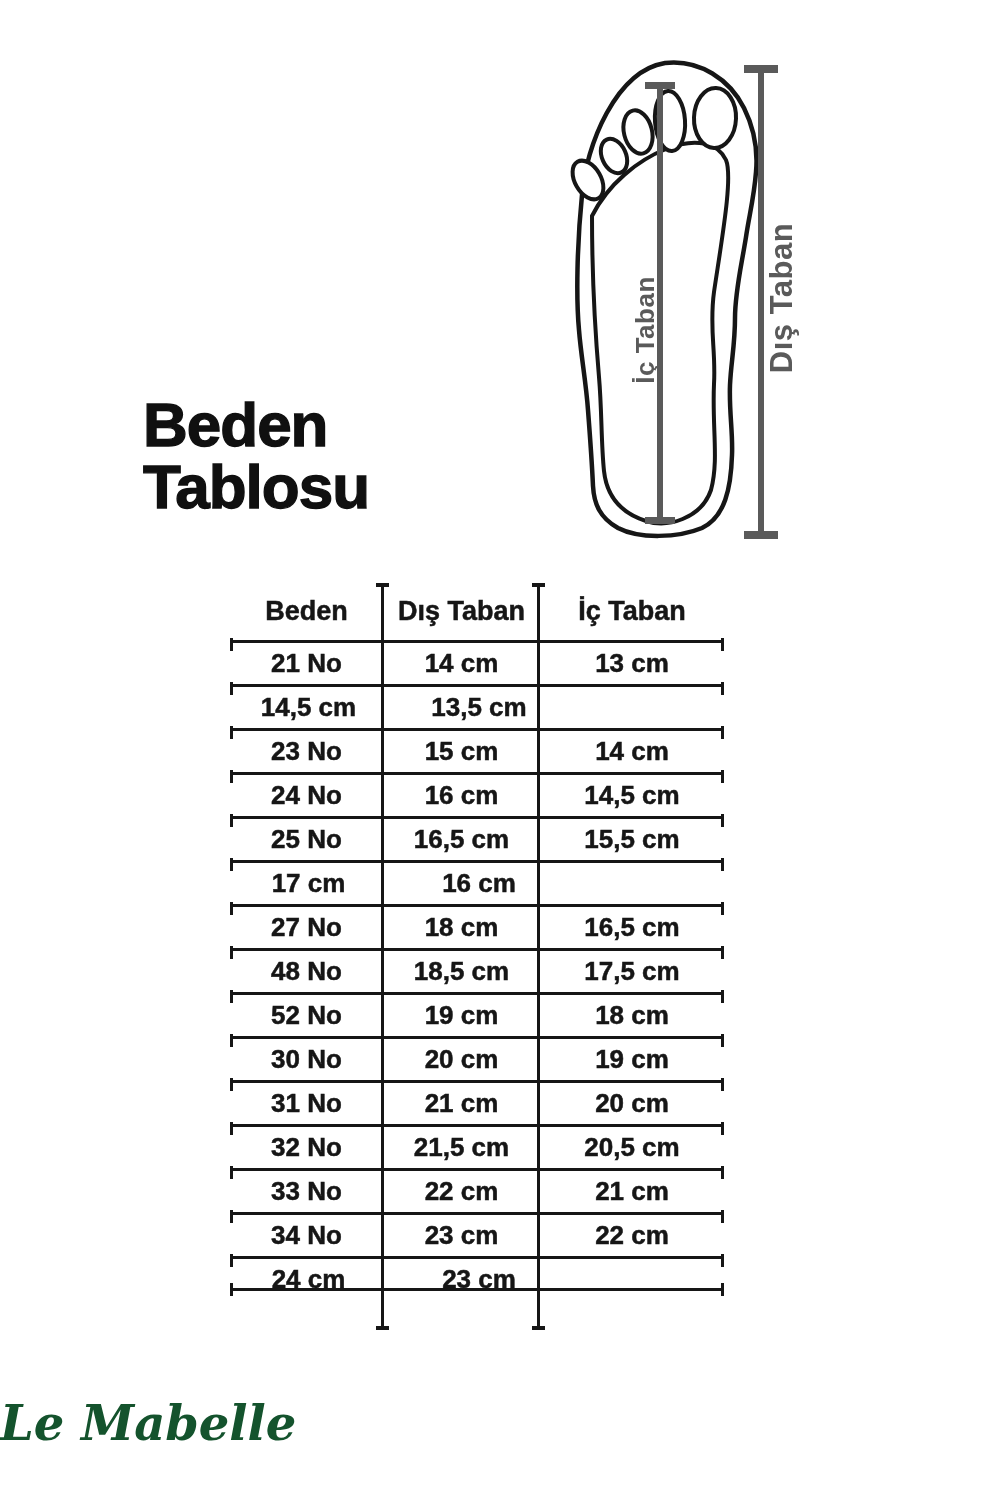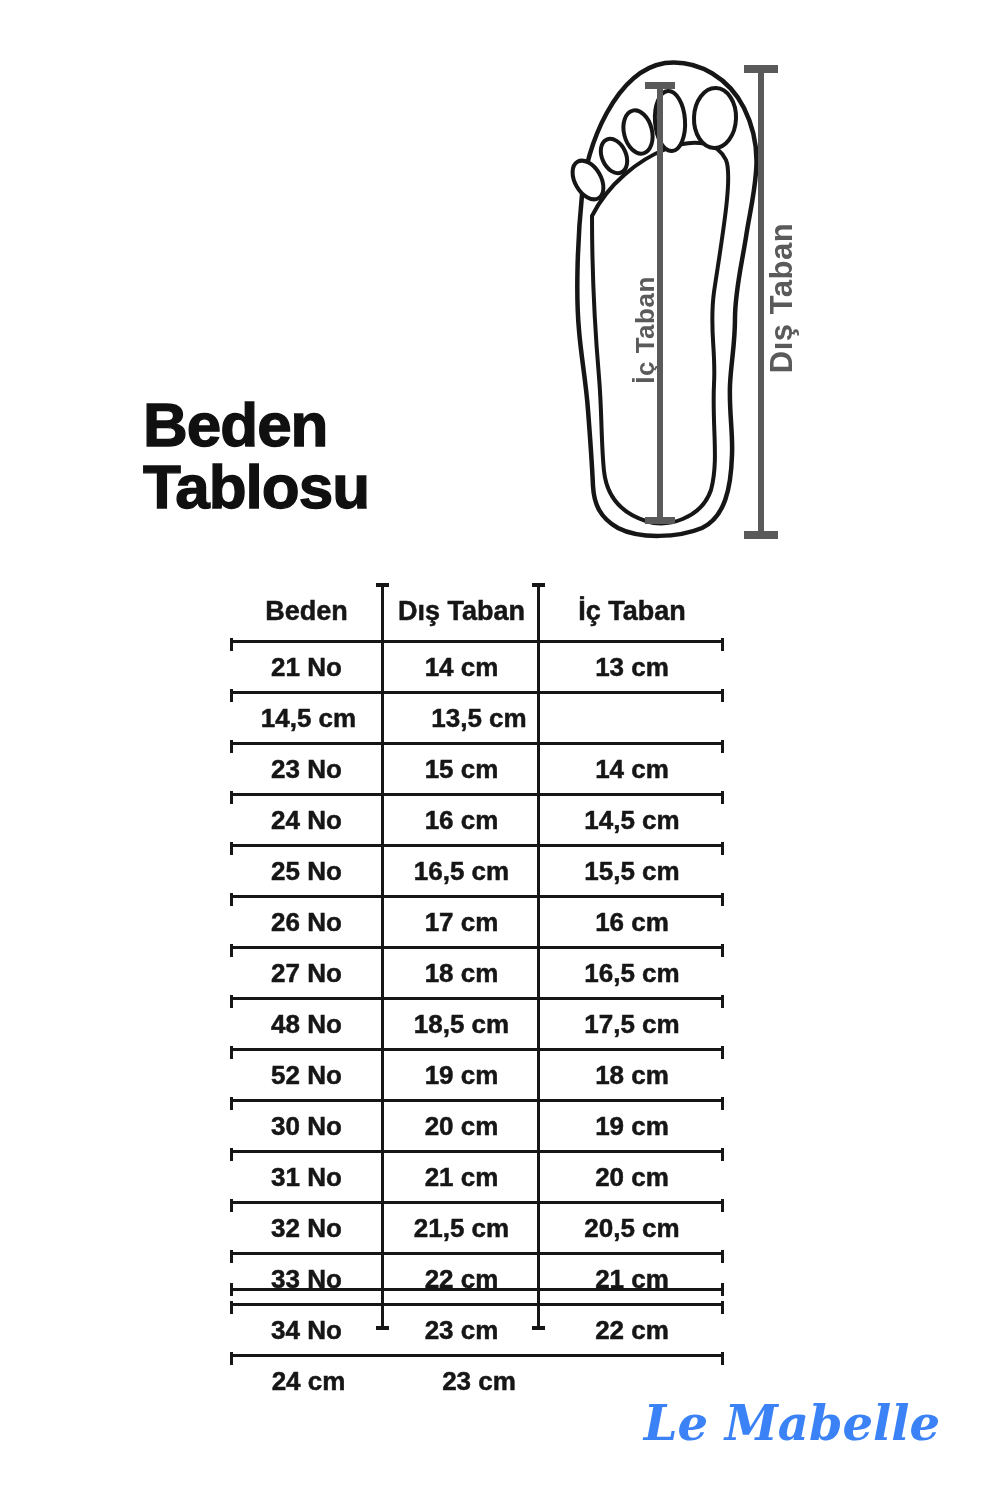--- a/index.html
+++ b/index.html
@@ -21,41 +21,41 @@
   .foot-diagram text{
     font-family:"Liberation Sans", sans-serif;
     font-weight:700;fill:#5a5a5a;letter-spacing:0.5px;
   }
   
   .size-table{position:absolute;left:230px;top:583px;width:494px;height:747px;}
   .thead{display:flex;height:57px;font-size:27px;font-weight:700;-webkit-text-stroke:0.5px #161616;}
   .tcell{display:flex;align-items:center;justify-content:center;box-sizing:border-box;}
   .c0{width:153px;}.c1{width:157px;}.c2{width:184px;}
   .trow{
-    display:flex;height:51px;position:relative;
+    display:flex;height:44px;position:relative;
     border-top:3px solid #161616;box-sizing:border-box;
     font-size:26px;font-weight:700;-webkit-text-stroke:0.5px #161616;
   }
   .trow::before,.trow::after,.bline::before,.bline::after{
     content:'';position:absolute;width:3px;height:13px;background:#161616;top:-5px;
   }
   .trow::before,.bline::before{left:0;}
   .trow::after,.bline::after{right:0;}
   .bline{position:absolute;left:0;top:705px;width:100%;height:3px;background:#161616;}
   .vline{position:absolute;top:0;width:3px;height:747px;background:#161616;}
   .v1{left:150.5px;}
   .v2{left:306.5px;}
   .vline::before,.vline::after{content:'';position:absolute;left:-5px;width:13px;height:4px;background:#161616;}
   .vline::before{top:0;}
   .vline::after{bottom:0;}
   
   .brand{
-    position:absolute;left:0;top:1395px;width:940px;text-align:right;
+    position:absolute;left:0;top:1395px;width:940px;text-align:left;
     font-family:"DejaVu Serif", serif;font-style:italic;font-weight:700;
-    font-size:48px;color:#3b82f6;letter-spacing:0px;
+    font-size:48px;color:#14532d;letter-spacing:0px;
   }
 </style>
 </head>
 <body>
 
 <div class="title">
   <span>Beden</span>
   <span>Tablosu</span>
 </div>
 
@@ -117,21 +117,20 @@
         <div class="tcell c0">24 No</div>
         <div class="tcell c1">16 cm</div>
         <div class="tcell c2">14,5 cm</div>
       </div>
       <div class="trow">
         <div class="tcell c0">25 No</div>
         <div class="tcell c1">16,5 cm</div>
         <div class="tcell c2">15,5 cm</div>
       </div>
       <div class="trow">
-        <div class="tcell c0">26 No</div>
         <div class="tcell c1">17 cm</div>
         <div class="tcell c2">16 cm</div>
       </div>
       <div class="trow">
         <div class="tcell c0">27 No</div>
         <div class="tcell c1">18 cm</div>
         <div class="tcell c2">16,5 cm</div>
       </div>
       <div class="trow">
         <div class="tcell c0">48 No</div>

